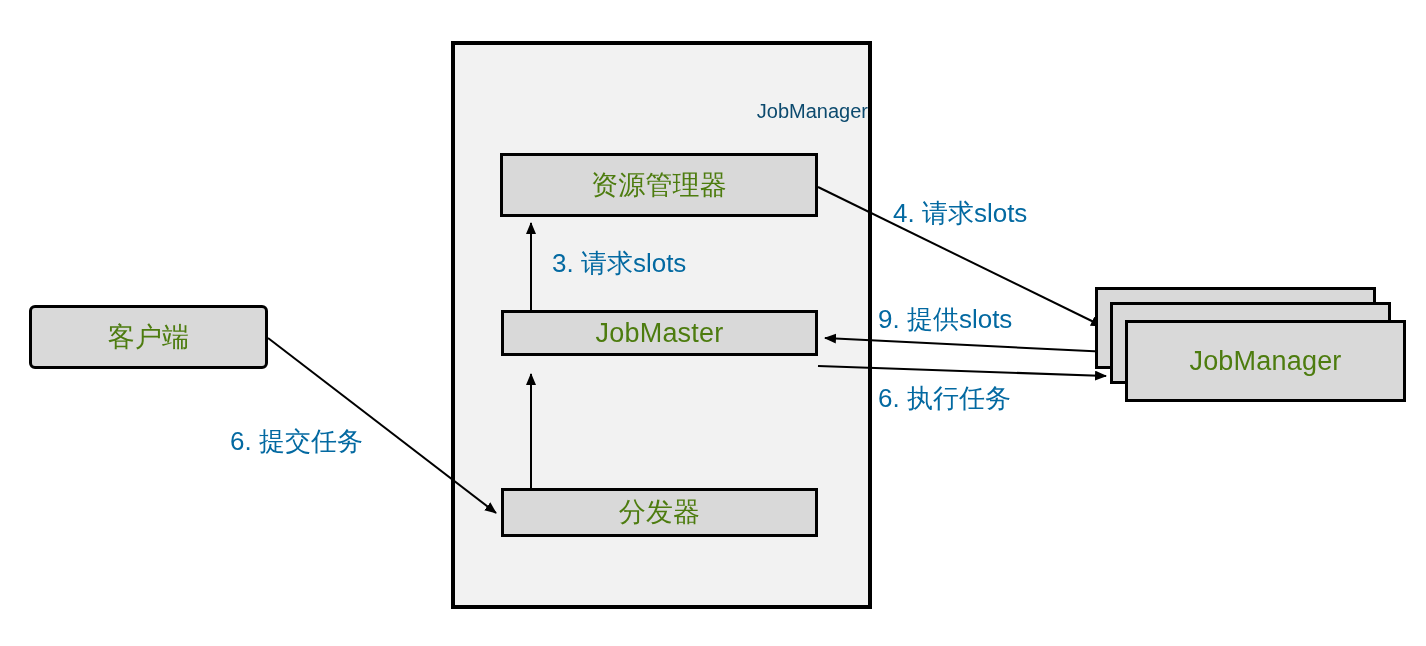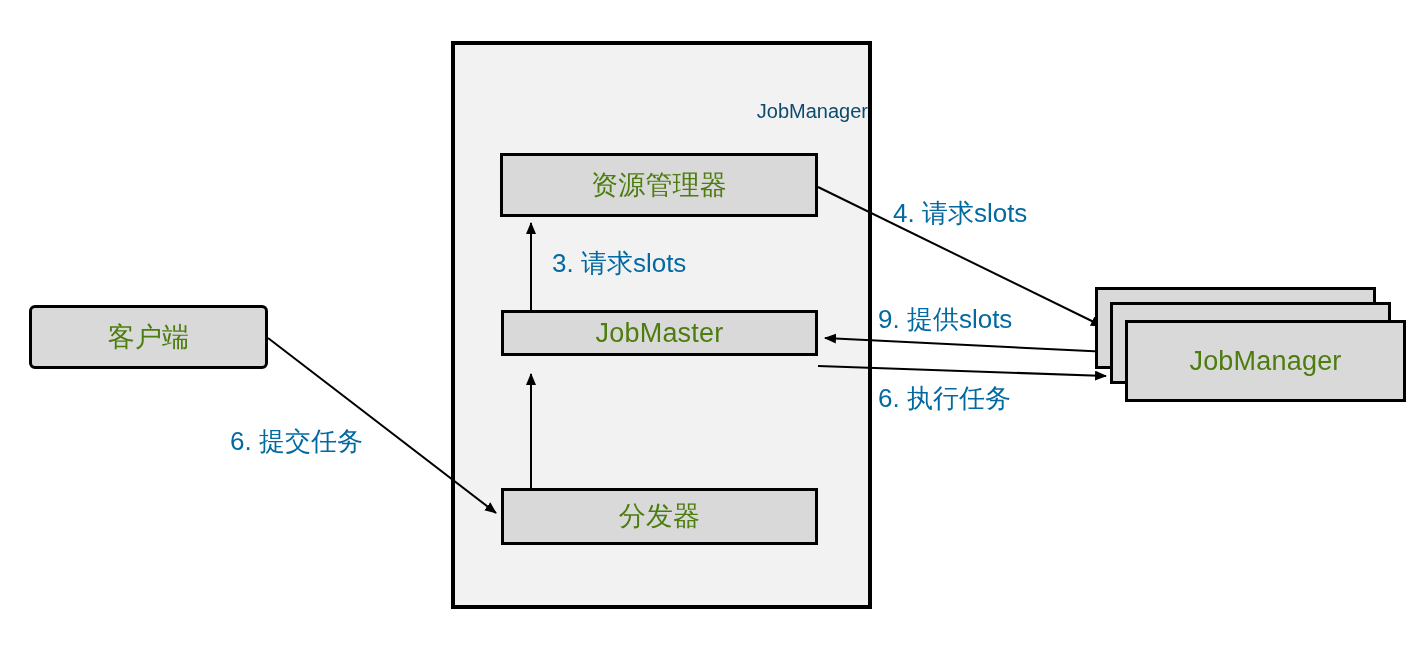--- a/index.html
+++ b/index.html
@@ -109,21 +109,21 @@
       <line x1="818" y1="366" x2="1106" y2="376" stroke="#000000" stroke-width="2" marker-end="url(#ah)"></line>
     </g>
   </svg>
 
   <div class="node" style="left:29px; top:305px; width:239px; height:64px;border-radius:6px;">客户端</div>
 
   <div class="node" style="left:500px; top:153px; width:318px; height:64px;">资源管理器</div>
 
   <div class="node" style="left:501px; top:310px; width:317px; height:46px;">JobMaster</div>
 
-  <div class="node" style="left:501px; top:488px; width:317px; height:57px;">分发器</div>
+  <div class="node" style="left:501px; top:488px; width:317px; height:49px;">分发器</div>
 
   <div class="stack-layer" style="left:1095px; top:287px; width:281px; height:82px;"></div>
   <div class="stack-layer" style="left:1110px; top:302px; width:281px; height:82px;"></div>
   <div class="node" style="left:1125px; top:320px; width:281px; height:82px;">JobManager</div>
 
   <div class="edge-label" style="left:230px; top:428px;">6. 提交任务</div>
 
 
   <div class="edge-label" style="left:552px; top:250px;">3. 请求slots</div>
 

